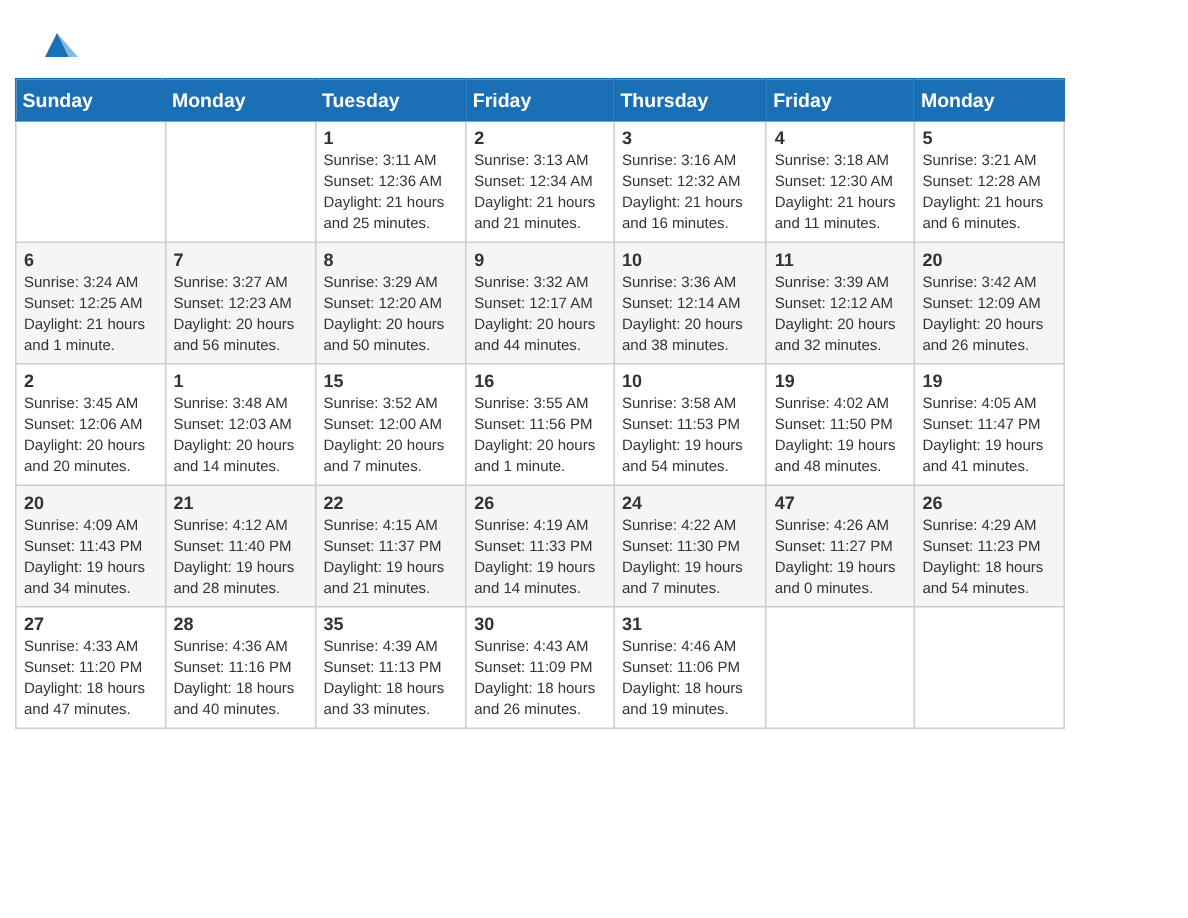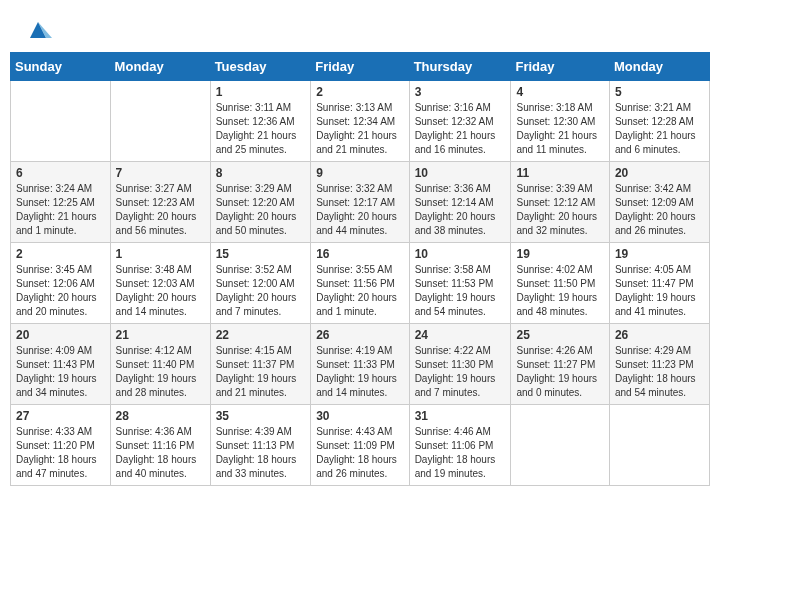--- a/index.html
+++ b/index.html
@@ -237,21 +237,21 @@
             </td>
             <td>
               <span class="day-number">26</span>
               <div class="day-info">Sunrise: 4:19 AM<br>Sunset: 11:33 PM<br>Daylight: 19 hours and 14 minutes.</div>
             </td>
             <td>
               <span class="day-number">24</span>
               <div class="day-info">Sunrise: 4:22 AM<br>Sunset: 11:30 PM<br>Daylight: 19 hours and 7 minutes.</div>
             </td>
             <td>
-              <span class="day-number">25</span>
+              <span class="day-number">47</span>
               <div class="day-info">Sunrise: 4:26 AM<br>Sunset: 11:27 PM<br>Daylight: 19 hours and 0 minutes.</div>
             </td>
             <td>
               <span class="day-number">26</span>
               <div class="day-info">Sunrise: 4:29 AM<br>Sunset: 11:23 PM<br>Daylight: 18 hours and 54 minutes.</div>
             </td>
           </tr>
           <tr>
             <td>
               <span class="day-number">27</span>

